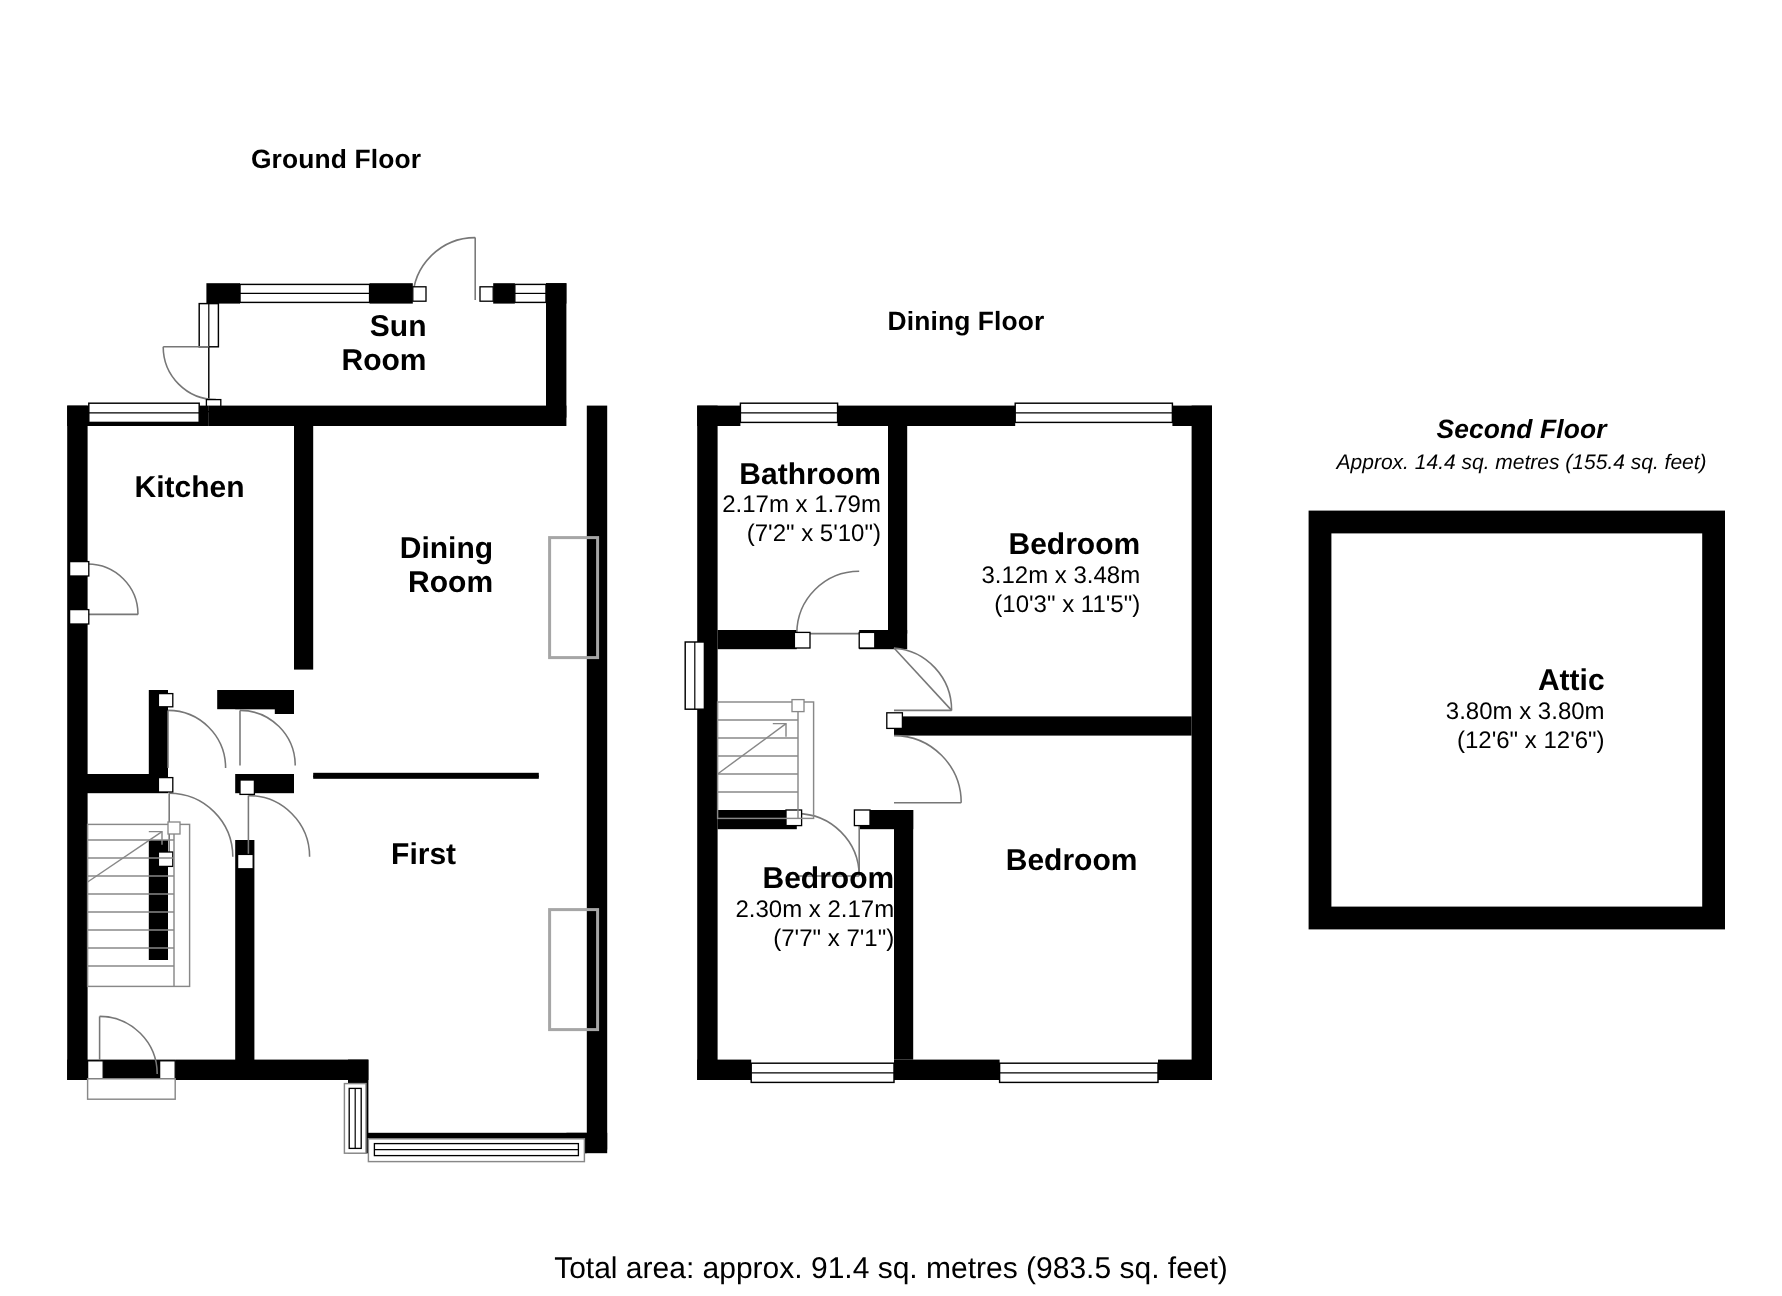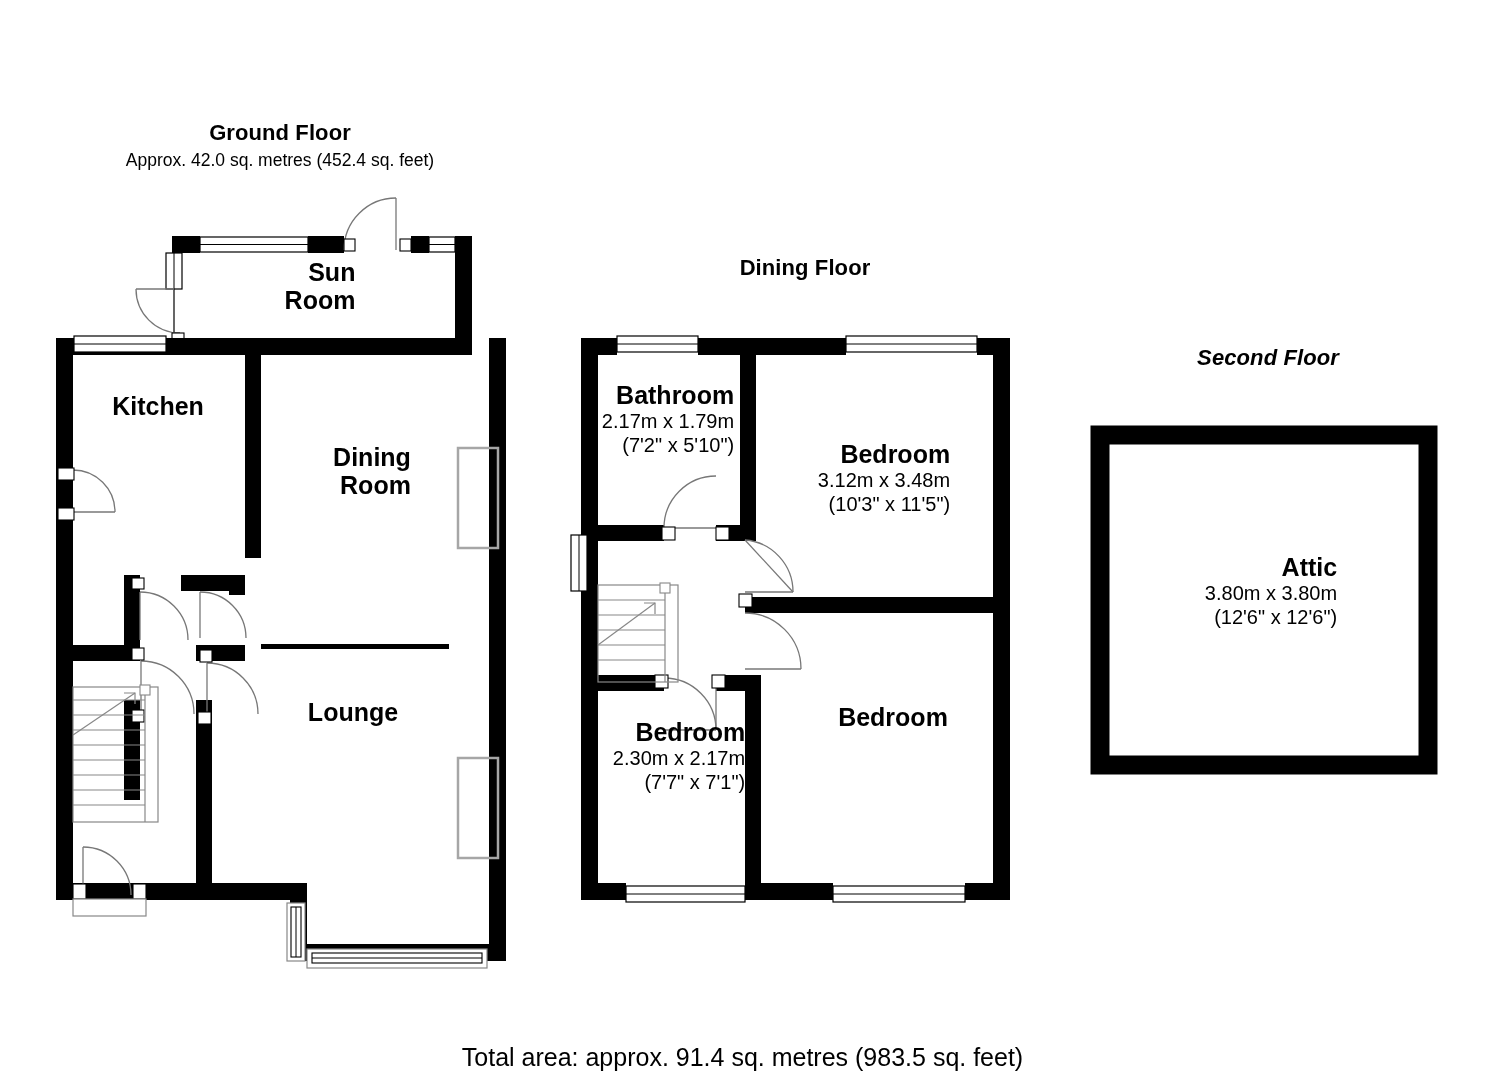--- a/index.html
+++ b/index.html
@@ -378,47 +378,47 @@
 
     <g>
       <g>
         <rect x="1100" y="435" width="328" height="330" fill="none" stroke="#000" stroke-width="19"></rect>
       </g>
     </g>
   </svg>
 
   <div class="floor-heading" id="heading-ground">
     <span class="floor-title">Ground Floor</span>
-    <span class="floor-area">Approx. 42.0 sq. metres (452.4 sq. feet)</span>
   </div>
 
   <div class="floor-heading" id="heading-first">
     <span class="floor-title">Dining Floor</span>
   </div>
 
   <div class="floor-heading" id="heading-second">
     <span class="floor-title">Second Floor</span>
+    <span class="floor-area">Approx. 14.4 sq. metres (155.4 sq. feet)</span>
   </div>
 
   <div class="room-label" id="label-sun-room">
     <span class="room-name two-line">Sun</span>
     <span class="room-name two-line">Room</span>
   </div>
 
   <div class="room-label" id="label-kitchen">
     <span class="room-name">Kitchen</span>
   </div>
 
   <div class="room-label" id="label-dining">
     <span class="room-name two-line">Dining</span>
     <span class="room-name two-line">Room</span>
   </div>
 
   <div class="room-label" id="label-lounge">
-    <span class="room-name">Lounge</span>
+    <span class="room-name">First</span>
   </div>
 
   <div class="room-label" id="label-bathroom">
     <span class="room-name">Bathroom</span>
     <span class="room-dim">2.17m x 1.79m</span>
     <span class="room-dim">(7'2" x 5'10")</span>
   </div>
 
   <div class="room-label" id="label-bedroom-1">
     <span class="room-name">Bedroom</span>

